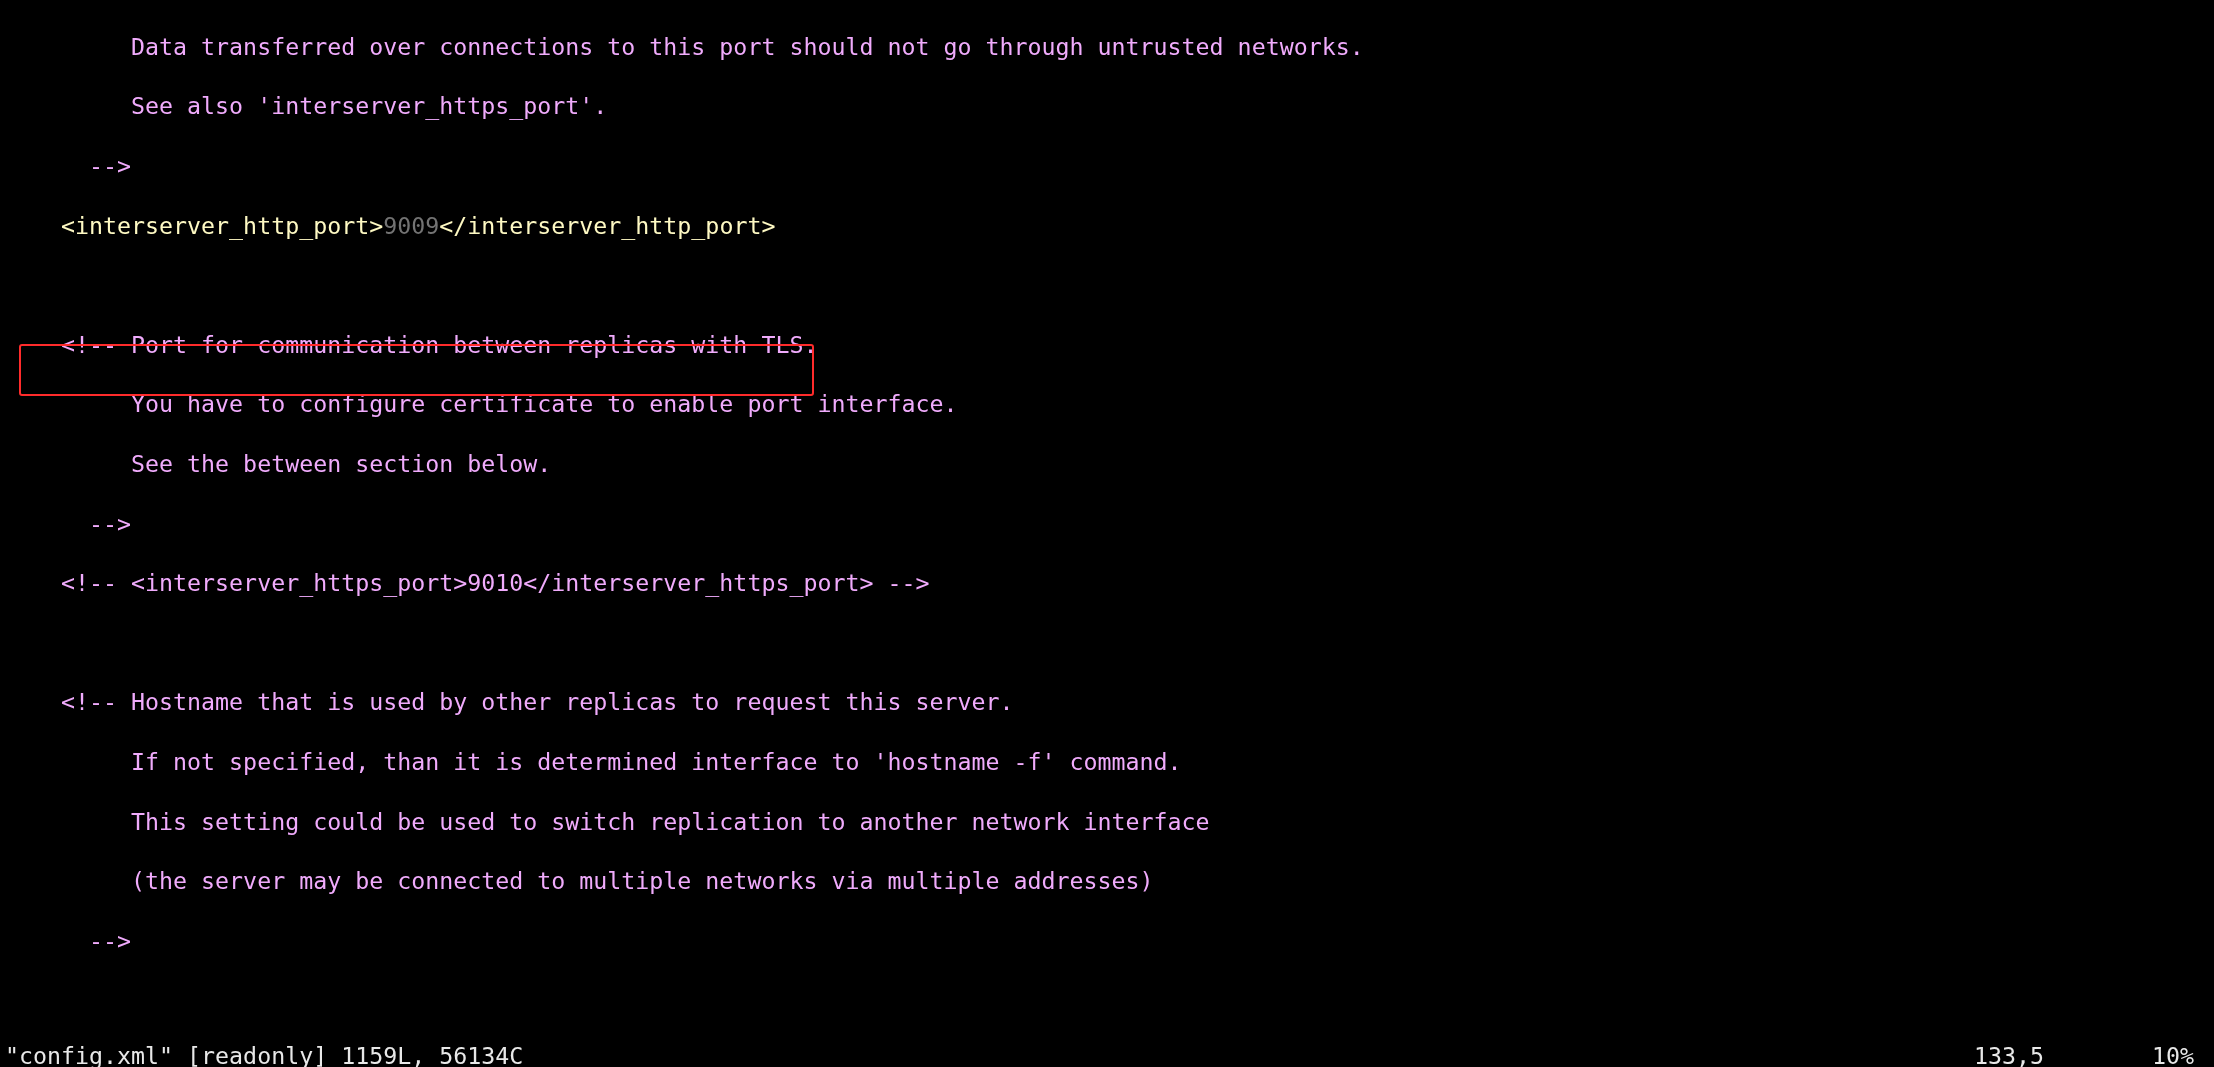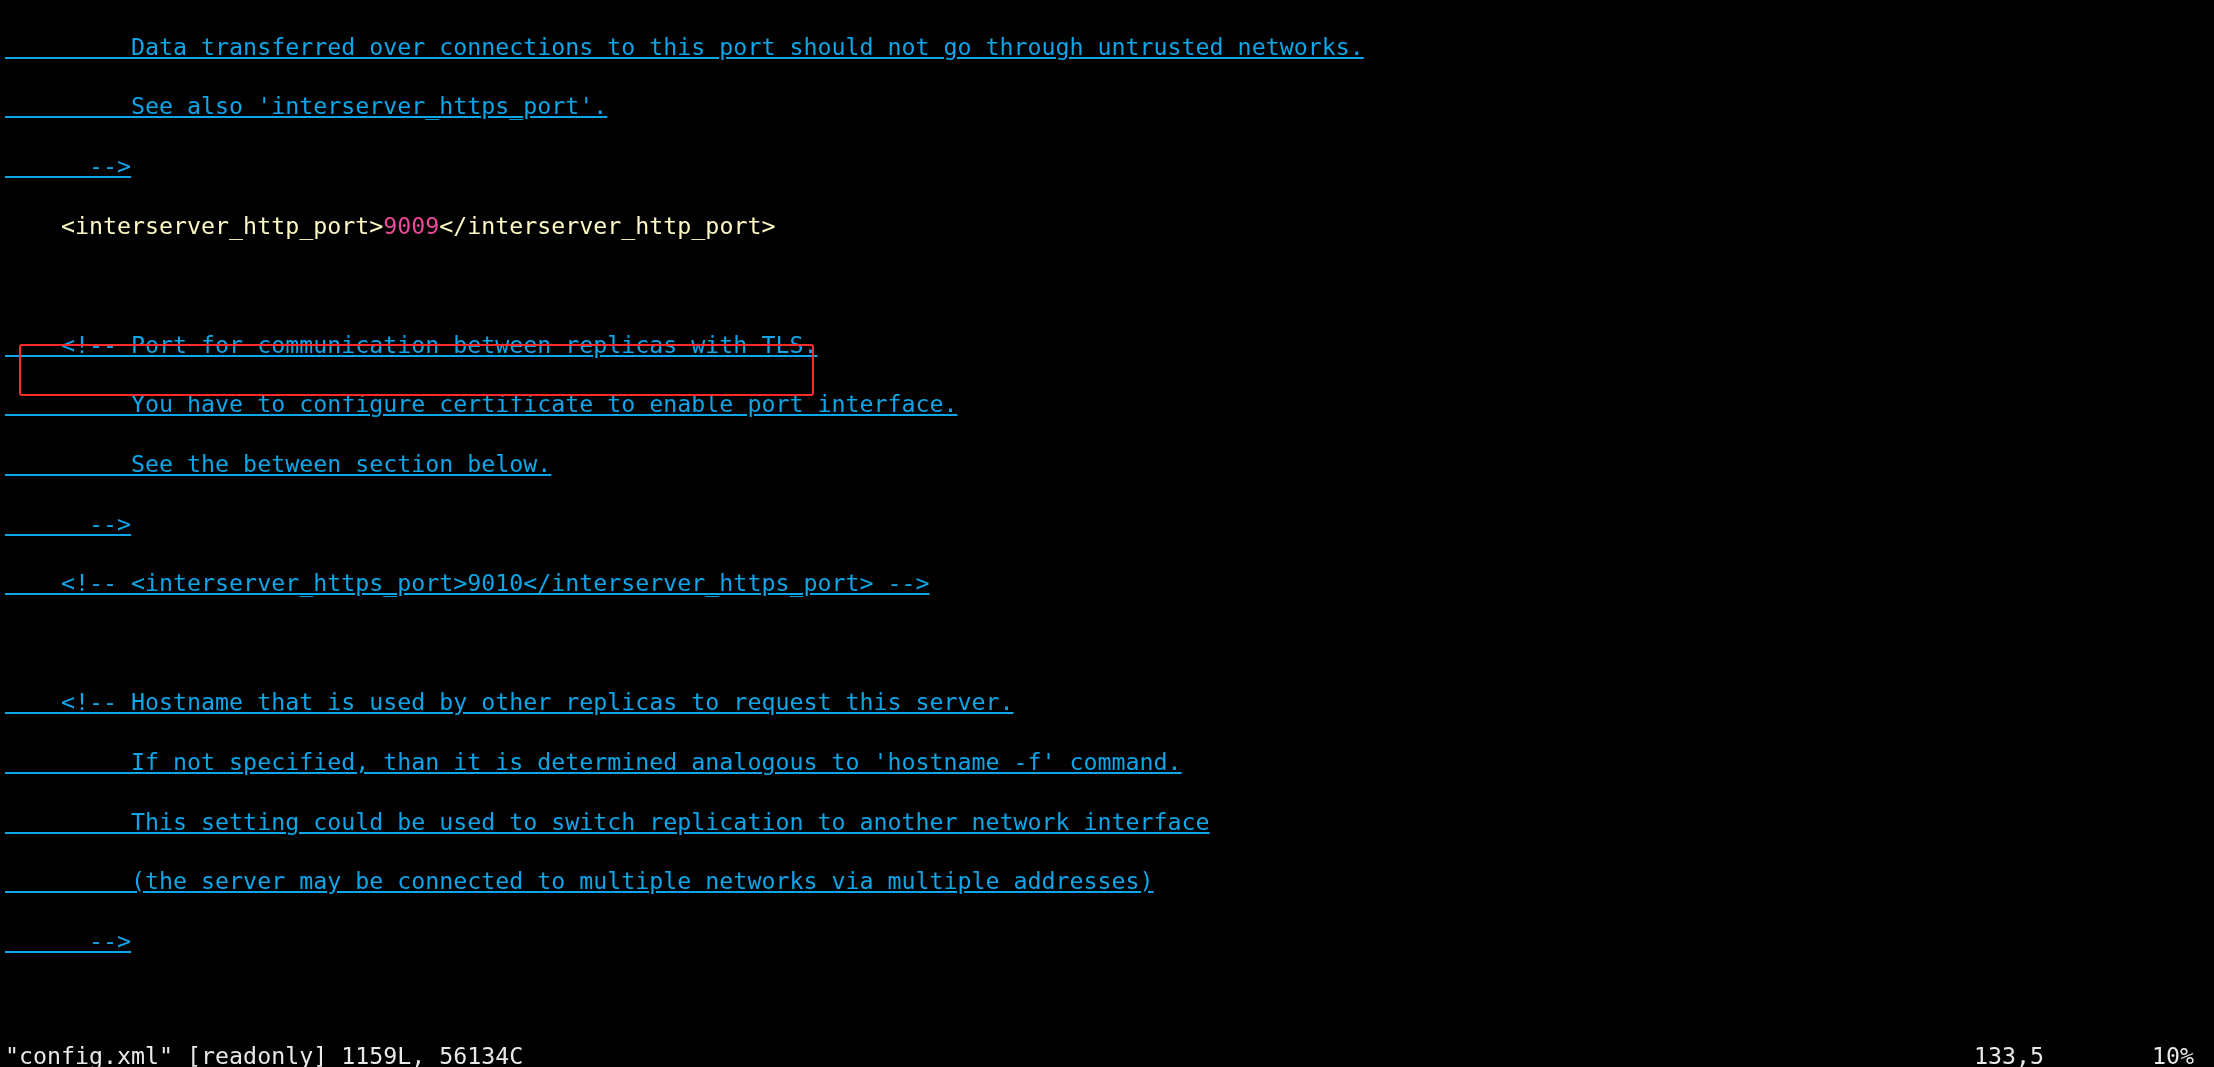--- a/index.html
+++ b/index.html
@@ -21,23 +21,23 @@
   }
   .content {
     position: absolute;
     top: 0;
     left: 0;
     right: 0;
     bottom: 22px;
     padding: 2px 0 0 5px;
     overflow: hidden;
   }
-  .blue   { color: #0ea5e9; text-decoration: underline; }      
+  .blue   { color: #f0abfc; }      
   .cyan   { color: #fef9c3; }      
-  .white  { color: #ec4899; }      
+  .white  { color: #737373; }      
   .line { display: block; min-height: 1.28em; }
   .highlight-box {
     position: absolute;
     border: 2px solid #ff2b2b;
     border-radius: 3px;
     pointer-events: none;
   }
   .status {
     position: absolute;
     bottom: 0;
@@ -63,21 +63,21 @@
 <span class="line blue">      --&gt;</span>
 <span class="line">    <span class="cyan">&lt;interserver_http_port&gt;</span><span class="white">9009</span><span class="cyan">&lt;/interserver_http_port&gt;</span></span>
 <span class="line"></span>
 <span class="line blue">    &lt;!-- Port for communication between replicas with TLS.</span>
 <span class="line blue">         You have to configure certificate to enable port interface.</span>
 <span class="line blue">         See the between section below.</span>
 <span class="line blue">      --&gt;</span>
 <span class="line blue">    &lt;!-- &lt;interserver_https_port&gt;9010&lt;/interserver_https_port&gt; --&gt;</span>
 <span class="line"></span>
 <span class="line blue">    &lt;!-- Hostname that is used by other replicas to request this server.</span>
-<span class="line blue">         If not specified, than it is determined analogous to 'hostname -f' command.</span>
+<span class="line blue">         If not specified, than it is determined interface to 'hostname -f' command.</span>
 <span class="line blue">         This setting could be used to switch replication to another network interface</span>
 <span class="line blue">         (the server may be connected to multiple networks via multiple addresses)</span>
 <span class="line blue">      --&gt;</span>
 <span class="line">    </span>
 
 
 
 
 
 

